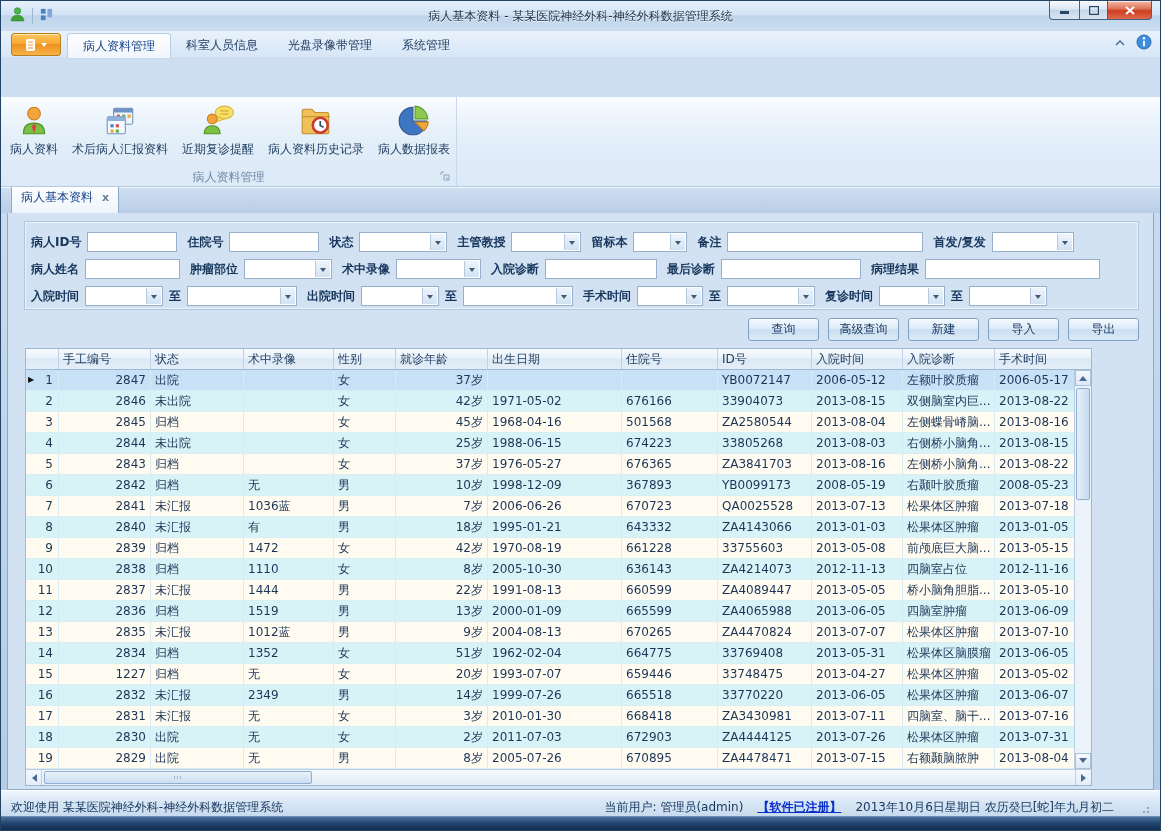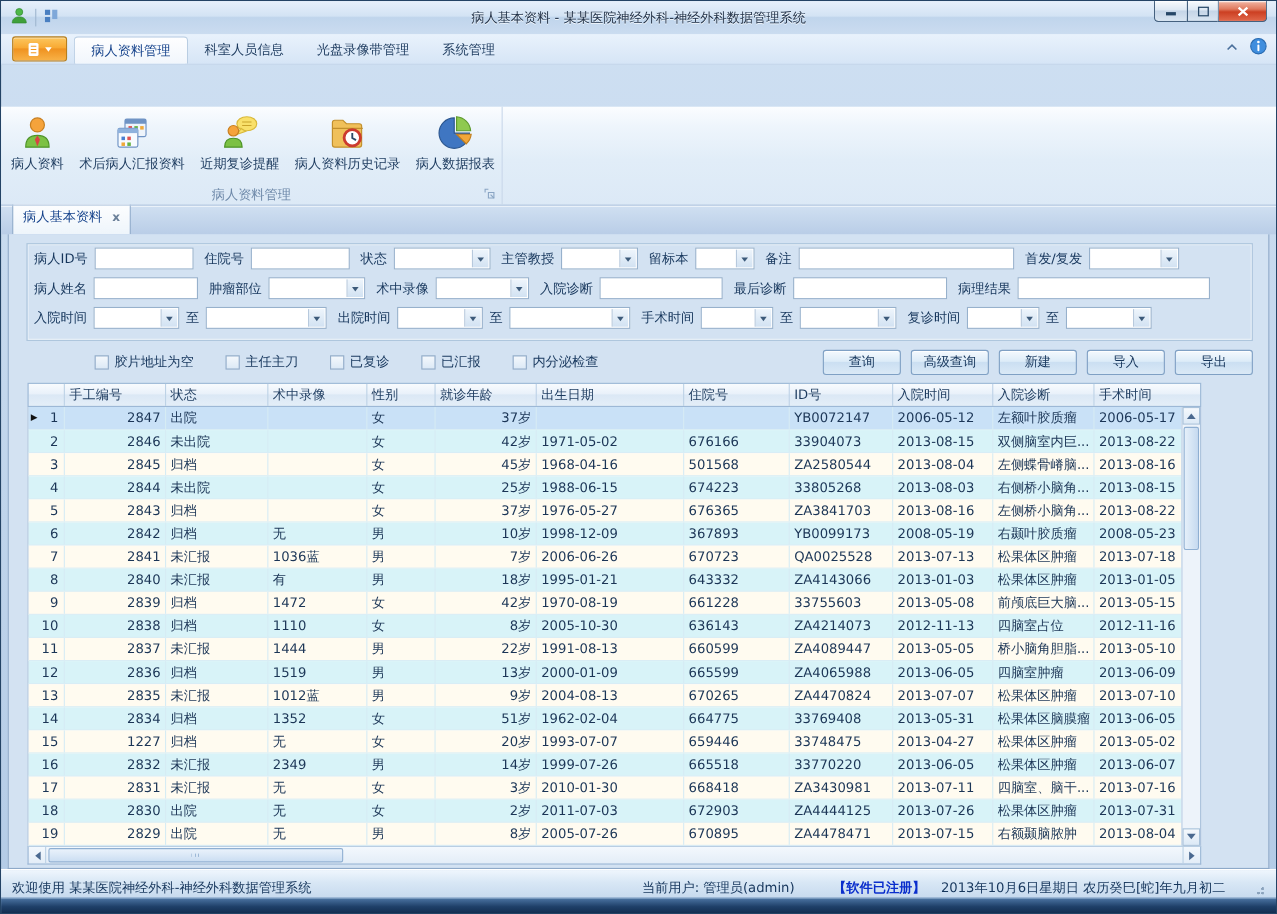--- a/index.html
+++ b/index.html
@@ -43,21 +43,21 @@
   .launcher{position:absolute;right:4px;bottom:3px;width:12px;height:12px;}
   
   .doc-tabbar{height:26px;display:flex;align-items:flex-end;padding:0 0 0 10px;
     background:linear-gradient(180deg,#cfdff1,#b9cde7);border-top:1px solid #f2f7fc;}
   .doc-tab{height:23px;display:flex;align-items:center;gap:9px;padding:16px 9px;color:#15428b;
     background:linear-gradient(180deg,#ffffff,#eef5fb);border:1px solid #8ea9c8;border-bottom:none;border-radius:3px 3px 0 0;text-align:right;}
   .tab-close{color:#6a7f98;font-weight:bold;font-size:11px;line-height:11px;}
   
   .content{flex:1;margin:0 6px;background:#d3e2f2;border:1px solid #8ea9c8;border-top:none;padding:8px 14px 0 16px;overflow:hidden;}
   .filter-box{border:1px solid #aec6dd;box-shadow:inset 0 0 0 1px rgba(255,255,255,.55);padding:3px 6px;}
-  .f-row{height:27px;display:flex;align-items:flex-start;}
+  .f-row{height:27px;display:flex;align-items:flex-end;font-weight:bold;}
   .fld{display:flex;align-items:center;margin-right:10px;}
   .fld .flabel{margin-right:6px;color:#16365c;white-space:nowrap;}
   .ti{height:20px;border:1px solid #97b1cc;background:#fff;padding:0 3px;font:inherit;color:#1b3556;}
   .combo{position:relative;height:20px;border:1px solid #97b1cc;background:#fff;}
   .combo .cbtn{position:absolute;top:1px;right:1px;bottom:1px;width:15px;border-left:1px solid #b7c9dd;
     background:linear-gradient(180deg,#eef5fc,#d2e2f2);display:flex;align-items:center;justify-content:center;}
   .combo .cbtn::after{content:"";width:0;height:0;border:3.5px solid transparent;border-top:4.5px solid #3c5a7a;margin-top:4px;}
   .check-row{display:flex;align-items:center;margin:7px 0 6px 0;height:25px;}
   .chks{display:flex;align-items:center;margin-left:62px;}
   .chk{display:flex;align-items:center;margin-right:29px;color:#16365c;}
@@ -111,21 +111,21 @@
     background:linear-gradient(180deg,#f4f9fe,#dcebf8 45%,#c9def1 50%,#d8e7f5);display:flex;align-items:center;justify-content:center;}
   .pbtn.disabled{color:#9aa7b8;}
   .pinput{width:31px;height:22px;border:1px solid #7fa0c4;background:#fff;padding:0 4px;font:inherit;color:#1b3556;}
   .ebtn{height:22px;border:1px solid #7fa0c4;border-radius:2px;padding:0 12px;color:#16365c;
     background:linear-gradient(180deg,#f4f9fe,#dcebf8 45%,#c9def1 50%,#d8e7f5);display:flex;align-items:center;justify-content:center;}
   .ebtn.first{margin-left:16px;}
   
   .statusbar{height:26px;display:flex;align-items:flex-end;padding:0 10px;color:#16365c;
     background:linear-gradient(180deg,#eff6fd,#d8e7f5 45%,#c7daee);border-top:1px solid #ffffff;}
   .sb-right{margin-left:auto;display:flex;align-items:center;gap:14px;}
-  .reg-link{color:#0a2ecc;font-weight:bold;margin-left:21px;}
+  .reg-link{color:#0a2ecc;font-weight:bold;text-decoration:underline;}
   .grip{width:12px;height:12px;margin-left:10px;position:relative;}
   .grip::after{content:"";position:absolute;right:1px;bottom:1px;width:9px;height:9px;
     background:
       radial-gradient(circle at 8px 8px,#8ba3bd 1.3px,transparent 1.5px),
       radial-gradient(circle at 8px 4px,#8ba3bd 1.3px,transparent 1.5px),
       radial-gradient(circle at 4px 8px,#8ba3bd 1.3px,transparent 1.5px);}
   .bottom-frame{height:14px;background:linear-gradient(180deg,#49719f,#1f4069 55%,#132e51);border-top:1px solid #6c8fb6;}
 </style>
 </head>
 <body>
@@ -382,43 +382,20 @@
             </div>
           <span class="flabel" style="margin:0 6px">至</span>
           <div class="combo" style="width:78px">
               <span class="cbtn"></span>
             </div>
         </div>
       </div>
     </div>
 
     <div class="check-row">
-      <div class="chks">
-
-      <label class="chk">
-          <span class="box"></span>
-          <span>胶片地址为空</span>
-        </label>
-          <label class="chk">
-          <span class="box"></span>
-          <span>主任主刀</span>
-        </label>
-          <label class="chk">
-          <span class="box"></span>
-          <span>已复诊</span>
-        </label>
-          <label class="chk">
-          <span class="box"></span>
-          <span>已汇报</span>
-        </label>
-          <label class="chk">
-          <span class="box"></span>
-          <span>内分泌检查</span>
-        </label>
-        </div>
       <div class="btns">
         <div class="abtn">查询</div>
         <div class="abtn">高级查询</div>
         <div class="abtn">新建</div>
         <div class="abtn">导入</div>
         <div class="abtn">导出</div>
       </div>
     </div>
 
     <div class="grid">

